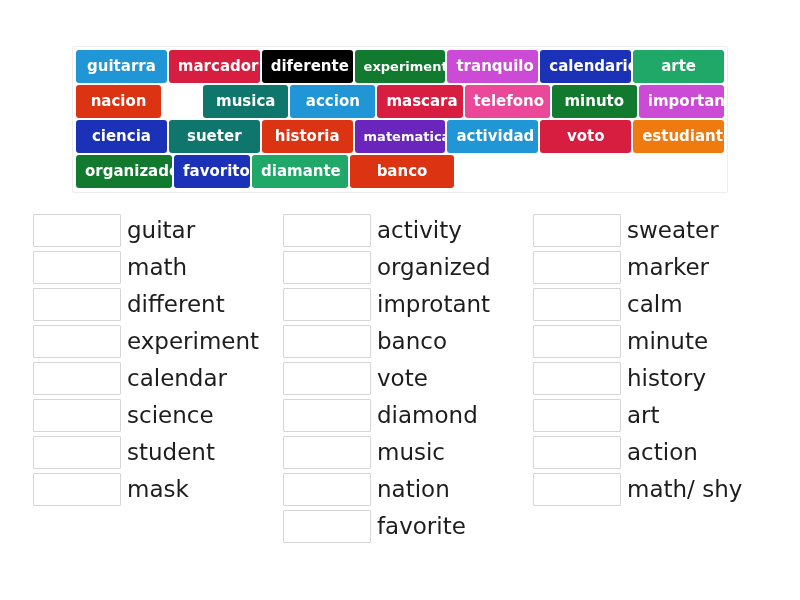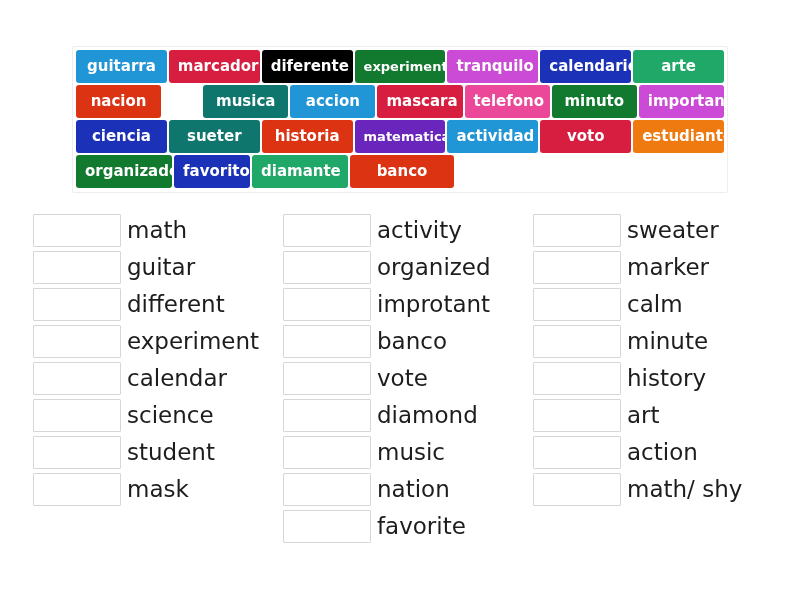--- a/index.html
+++ b/index.html
@@ -140,28 +140,28 @@
         <div class="tile" style="background: rgb(27, 50, 184); width: 76px;">favorito</div>
         <div class="tile" style="background: rgb(31, 168, 104); width: 96px;">diamante</div>
         <div class="tile" style="background: rgb(220, 51, 19); width: 104px;">banco</div>
       </div>
     </div>
 
   <div id="answer-area">
       <div class="answer-column">
         <div class="answer-row">
           <div class="dropzone"></div>
+          <div class="answer-label">guitar</div>
+        </div>
+        <div class="answer-row">
+          <div class="dropzone"></div>
           <div class="answer-label">math</div>
         </div>
         <div class="answer-row">
           <div class="dropzone"></div>
-          <div class="answer-label">guitar</div>
-        </div>
-        <div class="answer-row">
-          <div class="dropzone"></div>
           <div class="answer-label">different</div>
         </div>
         <div class="answer-row">
           <div class="dropzone"></div>
           <div class="answer-label">experiment</div>
         </div>
         <div class="answer-row">
           <div class="dropzone"></div>
           <div class="answer-label">calendar</div>
         </div>

